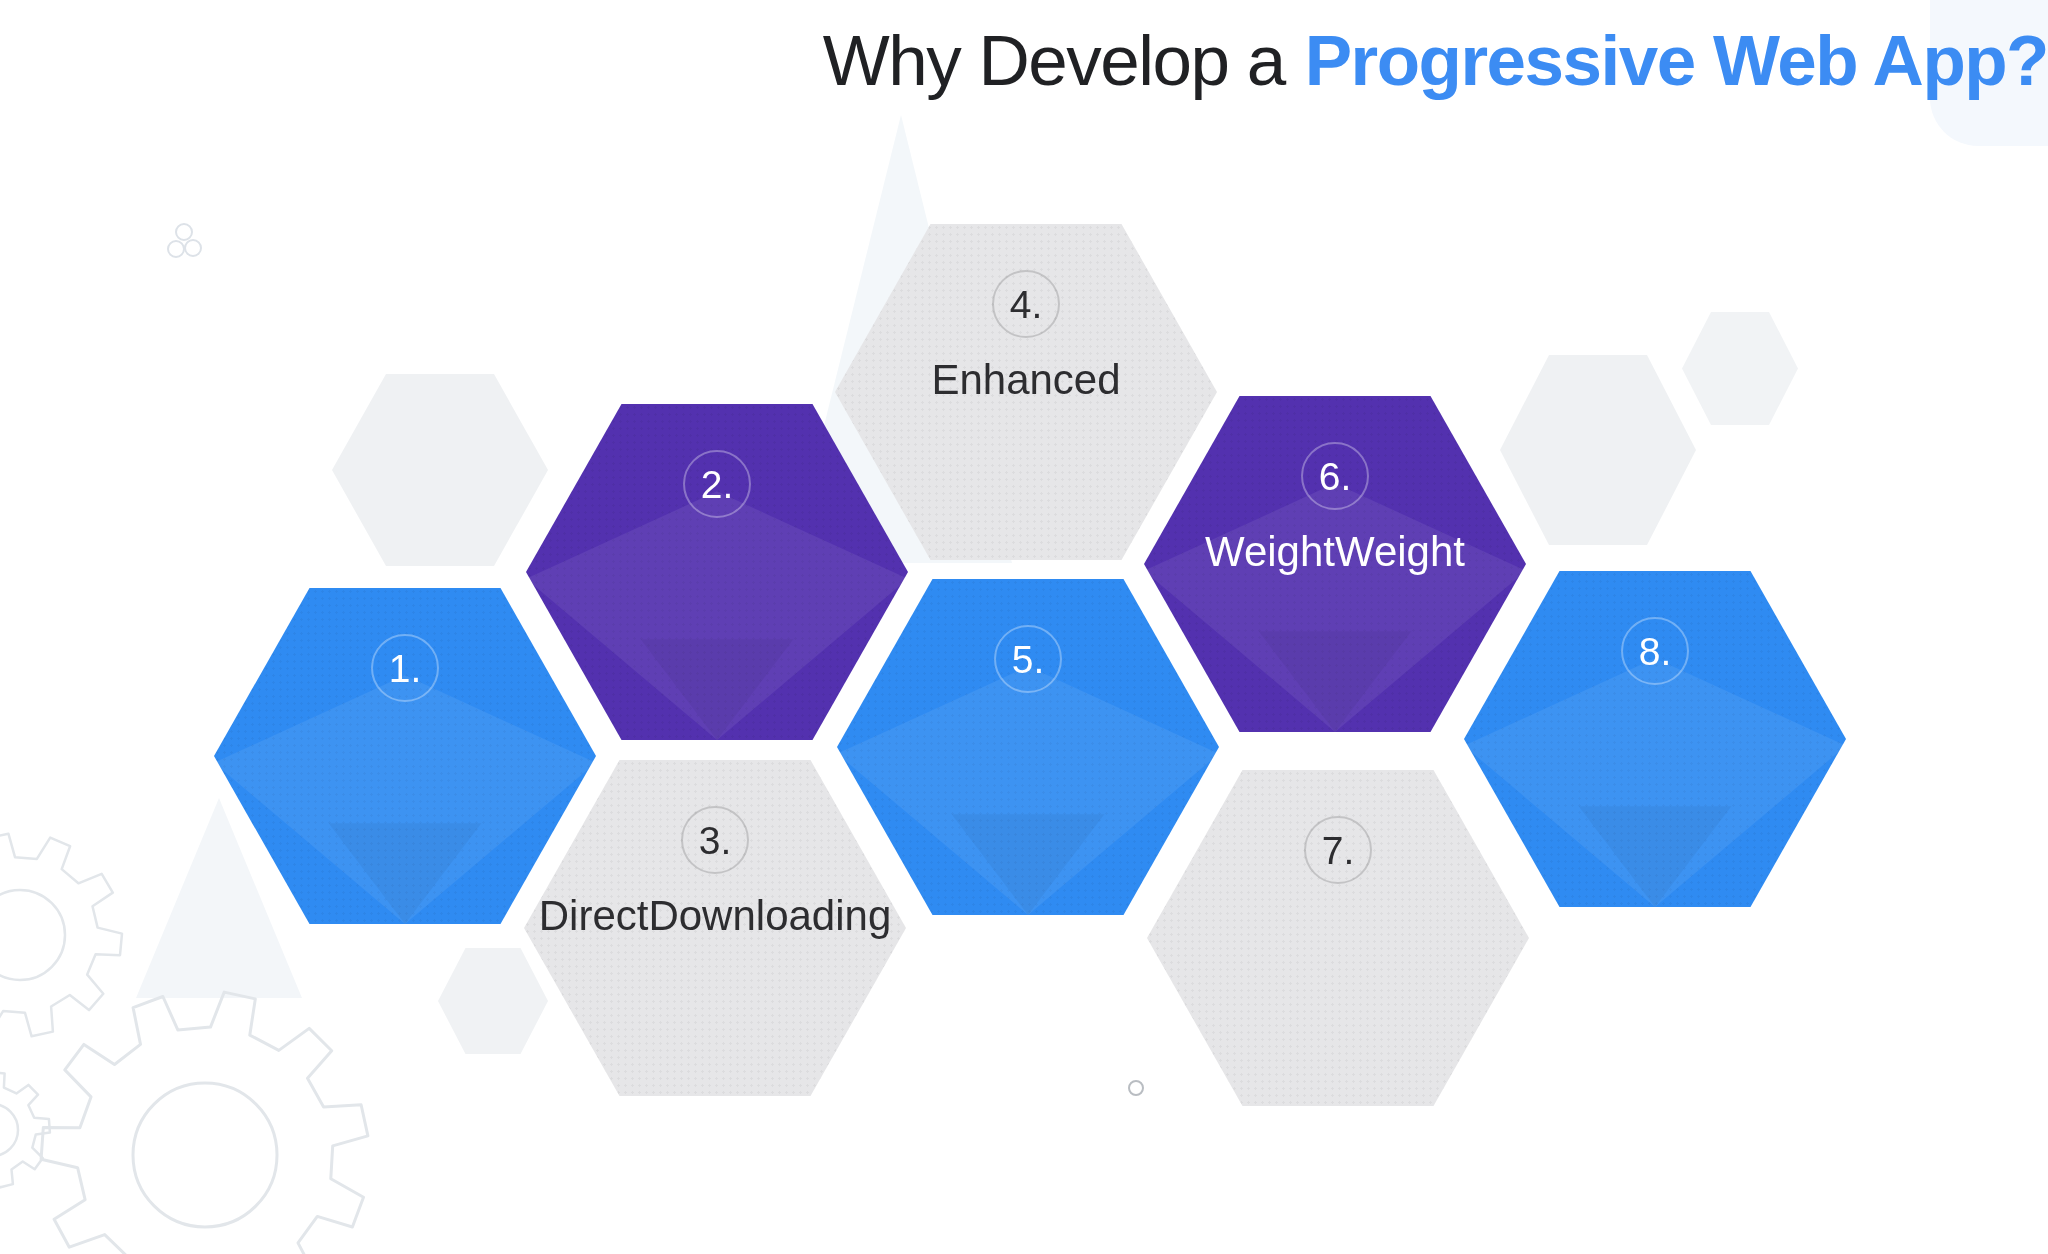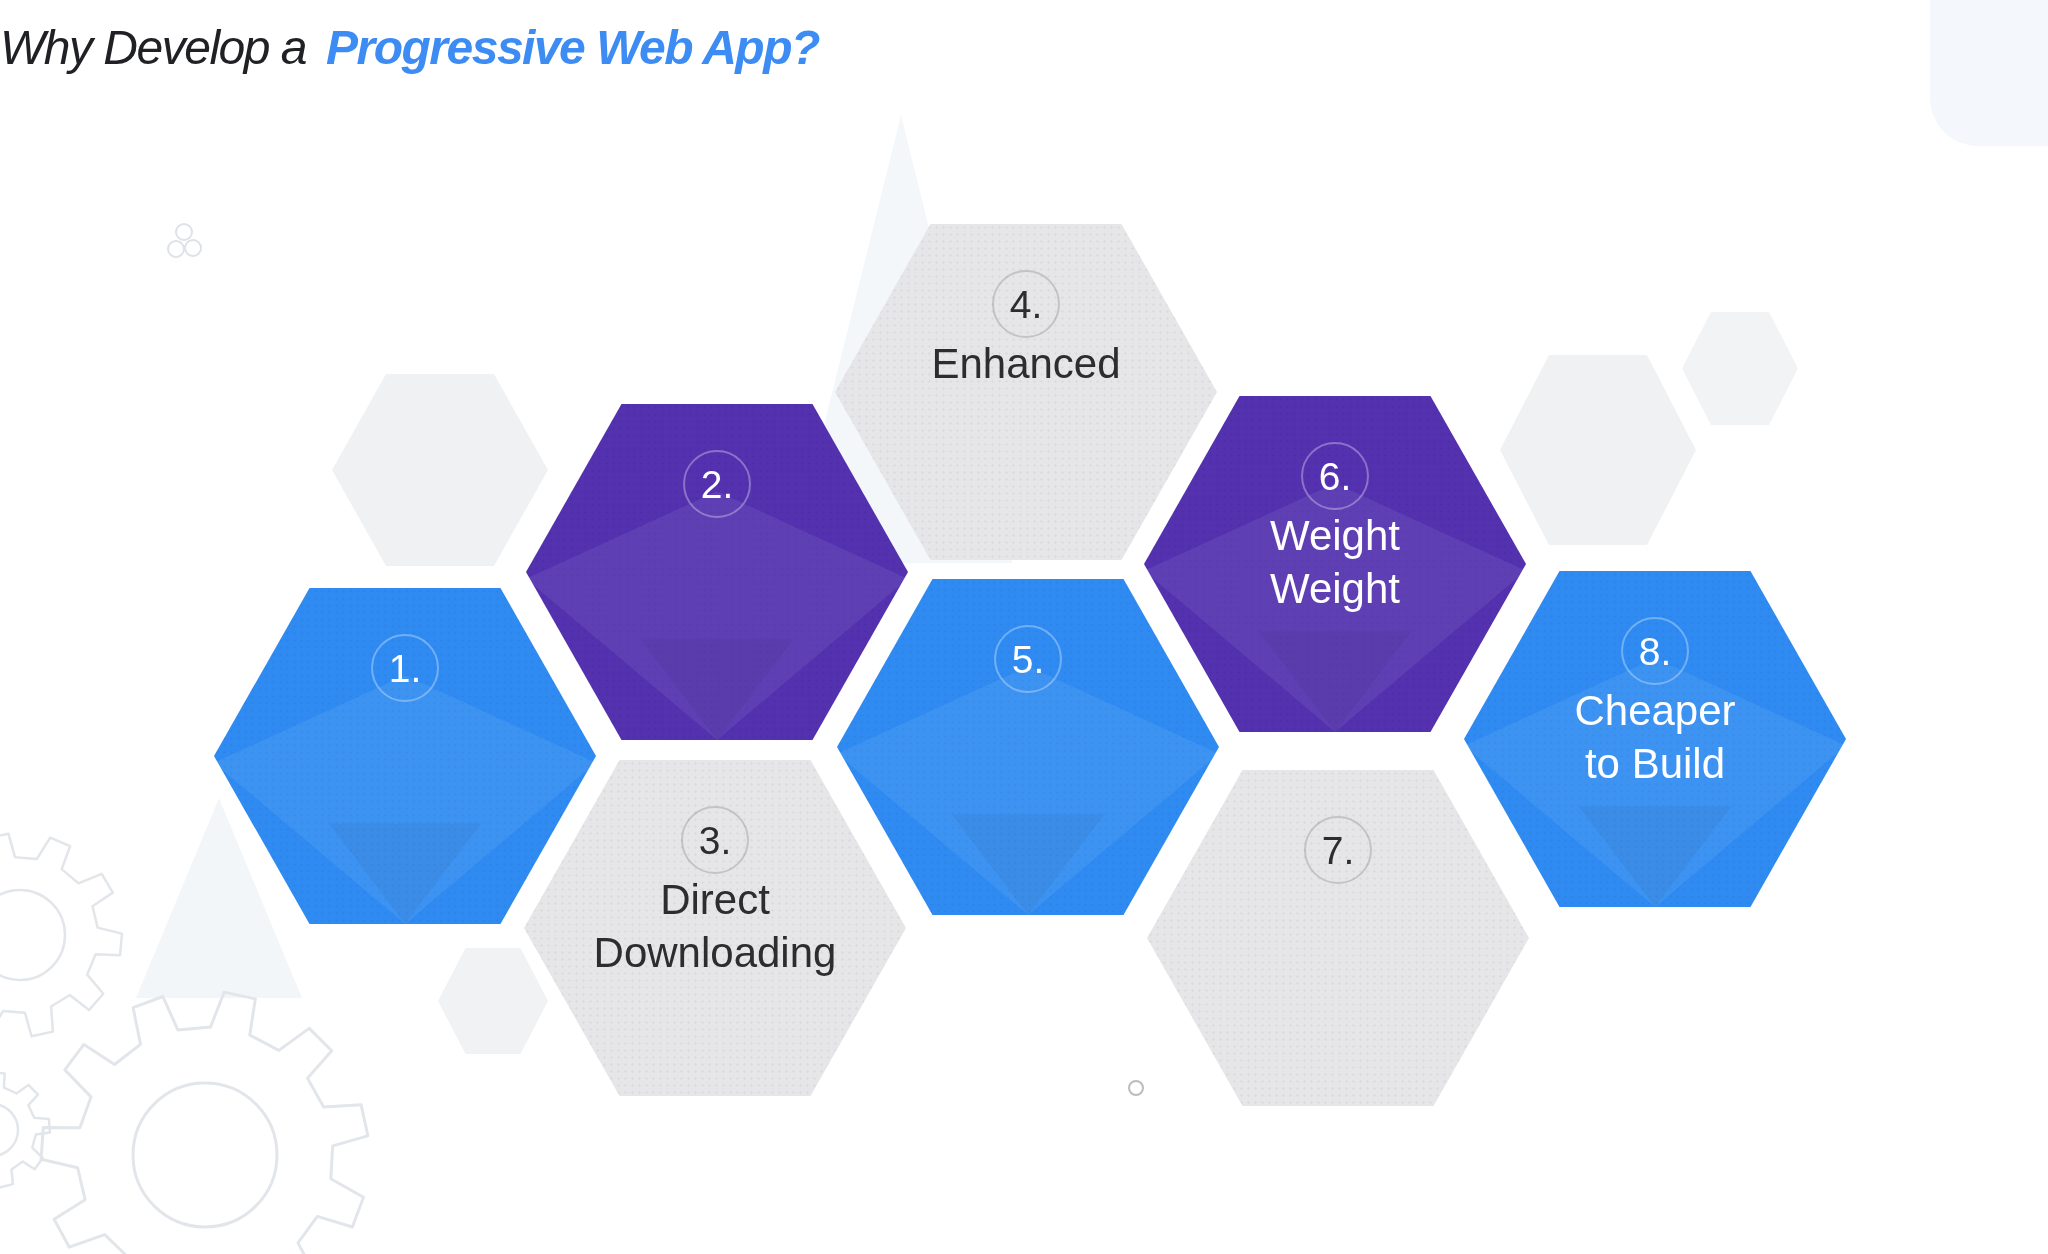--- a/index.html
+++ b/index.html
@@ -14,22 +14,22 @@
   .fh-left{left:332px;top:374px;width:216px;height:192px;}
   .fh-right-big{left:1500px;top:355px;width:196px;height:190px;}
   .fh-right-small{left:1682px;top:312px;width:116px;height:113px;background:#f1f3f5;}
   .fh-bottom-small{left:438px;top:948px;width:110px;height:106px;background:#f0f2f4;}
   .watermark-tri{position:absolute;z-index:0;clip-path:polygon(50% 0,100% 100%,0 100%);}
   .wt-1{left:790px;top:115px;width:222px;height:448px;background:#f3f7fa;}
   .wt-2{left:136px;top:798px;width:166px;height:200px;background:#f3f6f9;}
   .corner-accent{position:absolute;z-index:0;right:0;top:-6px;width:118px;height:152px;
     background:#f4f8fd;border-bottom-left-radius:48px;}
   
-  .title{position:absolute;z-index:3;left:0;top:20px;width:100%;text-align:left;
-    font-size:48px;letter-spacing:-1.5px;white-space:nowrap;font-style:italic;}
+  .title{position:absolute;z-index:3;left:0;top:20px;width:100%;text-align:right;
+    font-size:71px;letter-spacing:-1.5px;white-space:nowrap;}
   .title .prefix{font-weight:500;}
   .title .highlight{font-weight:700;margin-left:20px;}
   
   .hex{position:absolute;width:382px;height:336px;z-index:2;}
   .hex-1{left:214px;top:588px;}
   .hex-2{left:526px;top:404px;}
   .hex-3{left:524px;top:760px;}
   .hex-4{left:835px;top:224px;}
   .hex-5{left:837px;top:579px;}
   .hex-6{left:1144px;top:396px;}
@@ -41,22 +41,22 @@
     background-size:7px 7px;}
   .text-light .hex-body::before{content:"";position:absolute;inset:0;
     clip-path:polygon(50% 26%,100% 52%,50% 100%,0 52%);background:rgba(255,255,255,0.07);}
   .text-light .hex-body::after{content:"";position:absolute;inset:0;
     clip-path:polygon(30% 70%,70% 70%,50% 100%);background:rgba(0,0,0,0.045);}
   .hex-content{position:relative;z-index:1;height:100%;display:flex;flex-direction:column;
     align-items:center;padding-top:46px;box-sizing:border-box;color:var(--fg,#fff);}
   .badge{width:64px;height:64px;border-radius:50%;border:2px solid var(--ring,rgba(255,255,255,.3));
     display:flex;align-items:center;justify-content:center;flex:0 0 auto;}
   .badge span{font-size:39px;line-height:1;}
-  .label{font-size:42px;line-height:1.26;text-align:center;
-    display:flex;flex-direction:column;}
+  .label{margin-top:16px;font-size:42px;line-height:1.26;text-align:center;
+    display:flex;flex-direction:row;}
   .text-light{--fg:#ffffff;--ring:rgba(255,255,255,0.32);}
   .text-dark{--fg:#2d2d30;--ring:rgba(0,0,0,0.15);}
 </style>
 </head>
 <body>
 
 <div id="canvas">
 
   <div class="watermark-tri wt-1"></div>
   <div class="watermark-tri wt-2"></div>
@@ -161,20 +161,16 @@
       </div>
     </div>
   </div>
 
   <div class="hex hex-8 text-light" style="--bg: #2f8bf2;">
     <div class="hex-body"></div>
     <div class="hex-content">
       <div class="badge">
         <span>8.</span>
       </div>
-      <div class="label">
-        <span>Cheaper</span>
-        <span>to Build</span>
-      </div>
     </div>
   </div>
 
 </div>
 
 </body></html>

